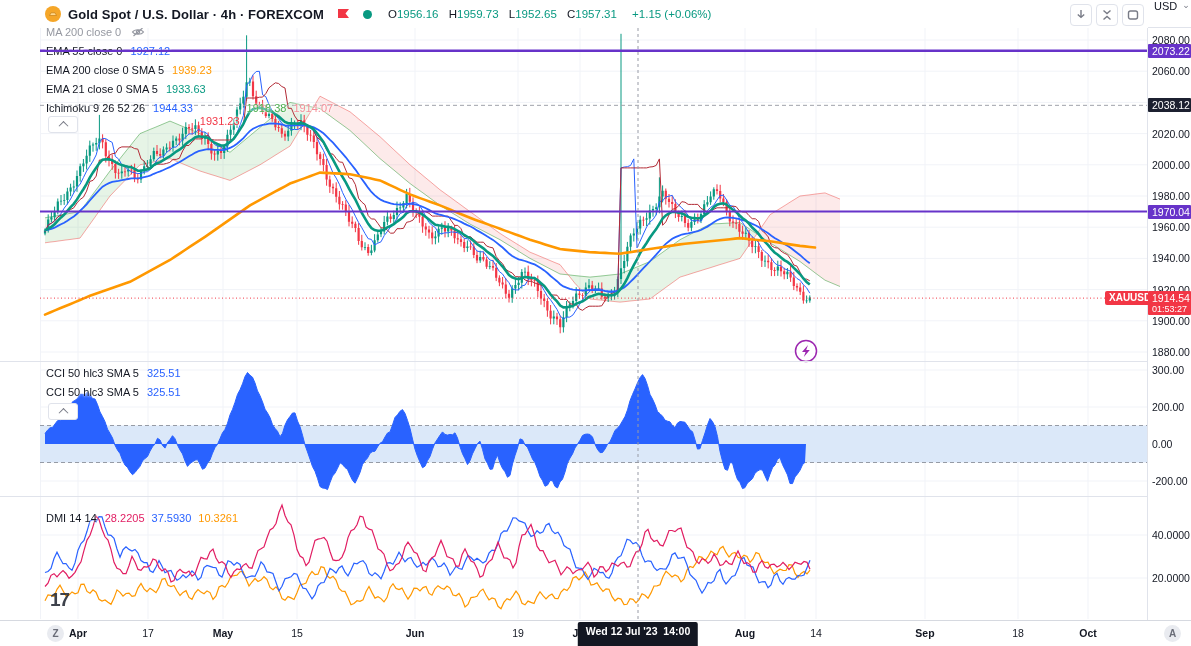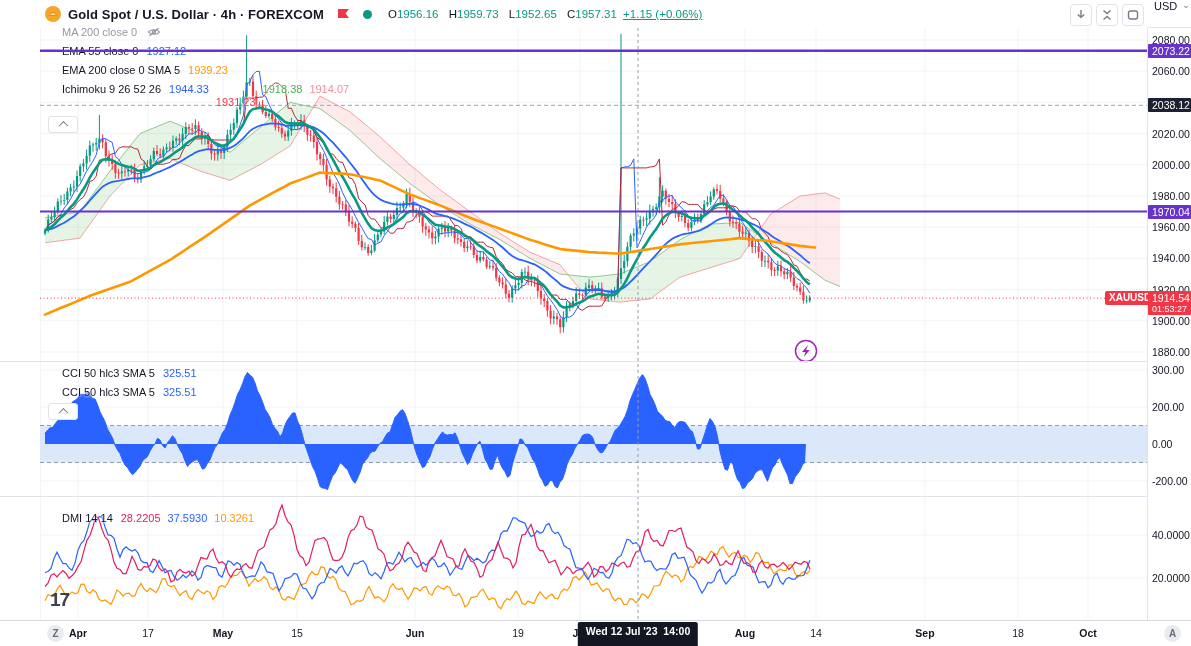--- a/index.html
+++ b/index.html
@@ -9,28 +9,28 @@
   
   .header{position:absolute;left:0;top:0;width:1148px;height:28px;z-index:6;background:#fff;
     display:flex;align-items:center;padding-left:45px;box-sizing:border-box;}
   .sym-ico{width:16px;height:16px;margin-right:7px;flex:0 0 auto;}
   .title{font-size:13px;font-weight:700;color:#131722;letter-spacing:.1px;white-space:nowrap;}
   .flag{margin-left:14px;display:flex;align-items:center;}
   .mdot{width:9px;height:9px;border-radius:50%;background:#089981;margin-left:14px;}
   .ohlc{margin-left:16px;font-size:11.5px;white-space:nowrap;}
   .ohlc .lbl{color:#131722;margin-left:7px;}
   .ohlc .val{color:#089981;}
-  .ohlc .chg{color:#089981;margin-left:3px;text-decoration:underline;}
+  .ohlc .chg{color:#089981;margin-left:12px;}
   .hdr-btns{position:absolute;right:4px;top:4px;display:flex;gap:4px;}
   .hbtn{width:20px;height:20px;border:1px solid #e0e3eb;border-radius:4px;background:#fff;
     display:flex;align-items:center;justify-content:center;color:#787b86;cursor:pointer;}
   
   .legend{position:absolute;z-index:3;font-size:11px;color:#131722;text-shadow:0 0 3px #fff,0 0 3px #fff;}
   .lrow{height:19px;display:flex;align-items:center;white-space:nowrap;cursor:pointer;}
-  .lrow .lab{margin-right:8px;margin-left:16px;}
+  .lrow .lab{margin-right:8px;}
   .lrow .v{margin-right:7px;}
   .gray{color:#9598a1;}
   .c-blue{color:#2962ff;}.c-orange{color:#ff9800;text-align:center;}.c-teal{color:#089981;}
   .c-red{color:#f23645;margin-top:26px;}.c-green{color:#4caf50;}.c-rose{color:#f58e98;}.c-pink{color:#e11d62;}
   .eye{margin-left:2px;display:inline-flex;vertical-align:middle;}
   .collapse-btn{position:absolute;width:28px;height:15px;background:#fff;border:1px solid #e0e3eb;
     border-radius:3px;z-index:3;display:flex;align-items:center;justify-content:center;cursor:pointer;}
   .chev{width:6px;height:6px;border-left:1.5px solid #787b86;border-top:1.5px solid #787b86;
     transform:rotate(45deg) translate(1px,1px);}
   
@@ -357,20 +357,24 @@
     </div>
     <div class="lrow">
       <span class="lab">EMA 55 close 0</span>
       <span class="v c-blue">1927.12</span>
     </div>
     <div class="lrow">
       <span class="lab">EMA 200 close 0 SMA 5</span>
       <span class="v c-orange">1939.23</span>
     </div>
     <div class="lrow">
+      <span class="lab">EMA 21 close 0 SMA 5</span>
+      <span class="v c-teal">1933.63</span>
+    </div>
+    <div class="lrow">
       <span class="lab">Ichimoku 9 26 52 26</span>
       <span class="v c-blue">1944.33</span>
       <span class="v c-red">1931.23</span>
       <span class="v c-green">1918.38</span>
       <span class="v c-rose">1914.07</span>
     </div>
   </div>
   <div class="collapse-btn" style="left:48px;top:116px;">
       <span class="chev"></span>
     </div>

